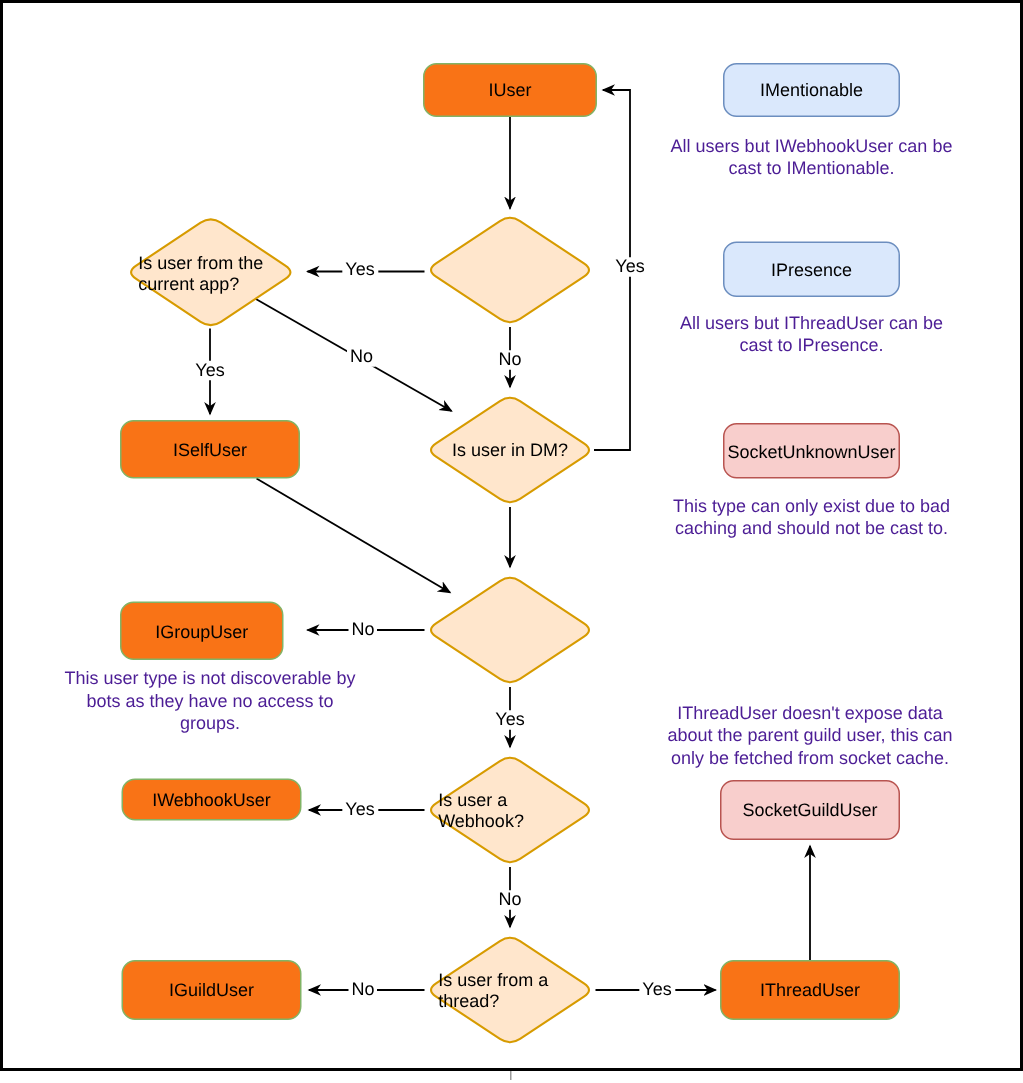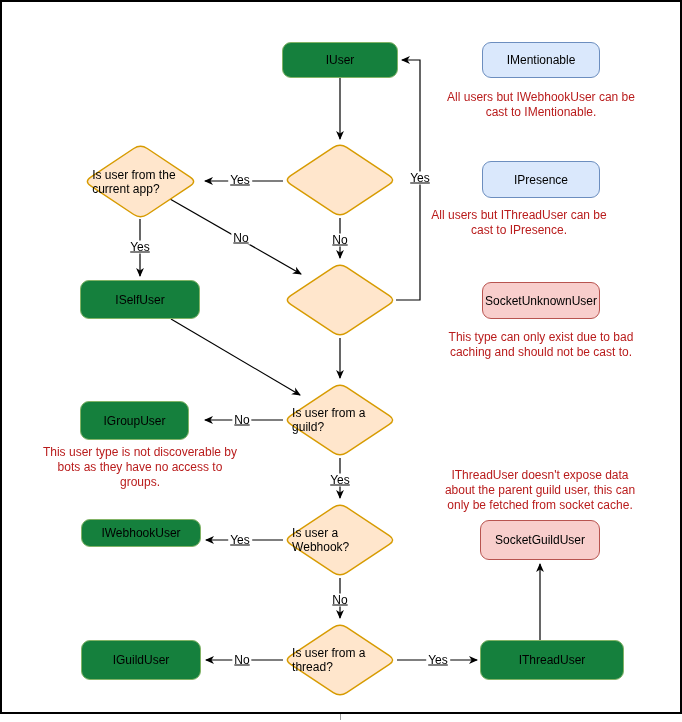--- a/index.html
+++ b/index.html
@@ -10,36 +10,36 @@
   }
   .frame{
     position:absolute;left:0;top:0;width:682px;height:714px;
     border:2px solid #000;box-sizing:border-box;background:#fff;
   }
   .node{
     position:absolute;display:flex;align-items:center;justify-content:center;
     text-align:center;border:1px solid;border-radius:9px;box-sizing:border-box;
     line-height:14px;
   }
-  .node.green{background:#15803d;border-color:#82b366;}
+  .node.green{background:#f97316;border-color:#82b366;}
   .node.blue{background:#dae8fc;border-color:#6c8ebf;align-items:center;}
   .node.red{background:#f8cecc;border-color:#b85450;}
   .decision{position:absolute;}
   .decision svg{position:absolute;left:0;top:0;width:100%;height:100%;}
   .decision .dlabel{
     position:absolute;left:8%;top:0;width:84%;height:100%;
     display:flex;align-items:center;justify-content:center;text-align:left;
     line-height:14px;
   }
   .note{
-    position:absolute;text-align:center;line-height:15px;color:#b91c1c;
+    position:absolute;text-align:center;line-height:15px;color:#4c1d95;
   }
   .edge-label{
     position:absolute;transform:translate(-50%,-50%);
-    background:#fff;padding:0 2px;line-height:13px;text-decoration:underline;
+    background:#fff;padding:0 2px;line-height:13px;
   }
   #edges{position:absolute;left:0;top:0;width:682px;height:722px;}
   #edges path.edge{stroke:#000;stroke-width:1.2;fill:none;}
   .tick{position:absolute;left:340px;top:714px;width:1px;height:6px;background:#9a9a9a;}
 </style>
 </head>
 <body>
 
 <div class="frame"></div>
 
@@ -86,45 +86,45 @@
 </div>
 <div class="node green" style="left:81px;top:519px;width:120px;height:28px">
   <span>IWebhookUser</span>
 </div>
 <div class="node green" style="left:81px;top:640px;width:120px;height:40px">
   <span>IGuildUser</span>
 </div>
 <div class="node red" style="left:480px;top:520px;width:120px;height:40px">
   <span>SocketGuildUser</span>
 </div>
-<div class="node green" style="left:480px;top:640px;width:144px;height:40px">
+<div class="node green" style="left:480px;top:640px;width:120px;height:40px">
   <span>IThreadUser</span>
 </div>
 
 <div class="decision" style="left:283px;top:142px;width:114px;height:76px">
   <svg viewBox="0 0 114 76" preserveAspectRatio="none">
     <path d="M63.7,5.4 L106.3,33.6 Q113,38 106.3,42.4 L63.7,70.6 Q57,75 50.3,70.6 L7.7,42.4 Q1,38 7.7,33.6 L50.3,5.4 Q57,1 63.7,5.4 Z" fill="#ffe6cc" stroke="#d79b00" stroke-width="1.4"></path>
   </svg>
 </div>
 <div class="decision" style="left:83px;top:143px;width:115px;height:77px">
   <svg viewBox="0 0 114 76" preserveAspectRatio="none">
     <path d="M63.7,5.4 L106.3,33.6 Q113,38 106.3,42.4 L63.7,70.6 Q57,75 50.3,70.6 L7.7,42.4 Q1,38 7.7,33.6 L50.3,5.4 Q57,1 63.7,5.4 Z" fill="#ffe6cc" stroke="#d79b00" stroke-width="1.4"></path>
   </svg>
   <span class="dlabel">Is user from the current app?</span>
 </div>
 <div class="decision" style="left:283px;top:262px;width:114px;height:76px">
   <svg viewBox="0 0 114 76" preserveAspectRatio="none">
     <path d="M63.7,5.4 L106.3,33.6 Q113,38 106.3,42.4 L63.7,70.6 Q57,75 50.3,70.6 L7.7,42.4 Q1,38 7.7,33.6 L50.3,5.4 Q57,1 63.7,5.4 Z" fill="#ffe6cc" stroke="#d79b00" stroke-width="1.4"></path>
   </svg>
+  <span class="dlabel">Is user in DM?</span>
 </div>
 <div class="decision" style="left:283px;top:382px;width:114px;height:76px">
   <svg viewBox="0 0 114 76" preserveAspectRatio="none">
     <path d="M63.7,5.4 L106.3,33.6 Q113,38 106.3,42.4 L63.7,70.6 Q57,75 50.3,70.6 L7.7,42.4 Q1,38 7.7,33.6 L50.3,5.4 Q57,1 63.7,5.4 Z" fill="#ffe6cc" stroke="#d79b00" stroke-width="1.4"></path>
   </svg>
-  <span class="dlabel">Is user from a guild?</span>
 </div>
 <div class="decision" style="left:283px;top:502px;width:114px;height:76px">
   <svg viewBox="0 0 114 76" preserveAspectRatio="none">
     <path d="M63.7,5.4 L106.3,33.6 Q113,38 106.3,42.4 L63.7,70.6 Q57,75 50.3,70.6 L7.7,42.4 Q1,38 7.7,33.6 L50.3,5.4 Q57,1 63.7,5.4 Z" fill="#ffe6cc" stroke="#d79b00" stroke-width="1.4"></path>
   </svg>
   <span class="dlabel">Is user a Webhook?</span>
 </div>
 <div class="decision" style="left:283px;top:622px;width:114px;height:76px">
   <svg viewBox="0 0 114 76" preserveAspectRatio="none">
     <path d="M63.7,5.4 L106.3,33.6 Q113,38 106.3,42.4 L63.7,70.6 Q57,75 50.3,70.6 L7.7,42.4 Q1,38 7.7,33.6 L50.3,5.4 Q57,1 63.7,5.4 Z" fill="#ffe6cc" stroke="#d79b00" stroke-width="1.4"></path>
@@ -138,18 +138,18 @@
 <div class="edge-label" style="left:241px;top:238px">No</div>
 <div class="edge-label" style="left:420px;top:178px">Yes</div>
 <div class="edge-label" style="left:242px;top:420px">No</div>
 <div class="edge-label" style="left:340px;top:480px">Yes</div>
 <div class="edge-label" style="left:240px;top:540px">Yes</div>
 <div class="edge-label" style="left:340px;top:600px">No</div>
 <div class="edge-label" style="left:242px;top:660px">No</div>
 <div class="edge-label" style="left:438px;top:660px">Yes</div>
 
 <div class="note" style="left:441px;top:90px;width:200px">All users but IWebhookUser can be cast to IMentionable.</div>
-<div class="note" style="left:419px;top:208px;width:200px">All users but IThreadUser can be cast to IPresence.</div>
+<div class="note" style="left:441px;top:208px;width:200px">All users but IThreadUser can be cast to IPresence.</div>
 <div class="note" style="left:441px;top:330px;width:200px">This type can only exist due to bad caching and should not be cast to.</div>
 <div class="note" style="left:38px;top:445px;width:204px">This user type is not discoverable by bots as they have no access to groups.</div>
 <div class="note" style="left:438px;top:468px;width:204px">IThreadUser doesn't expose data about the parent guild user, this can only be fetched from socket cache.</div>
 
 <div class="tick"></div>
 
 </body></html>

